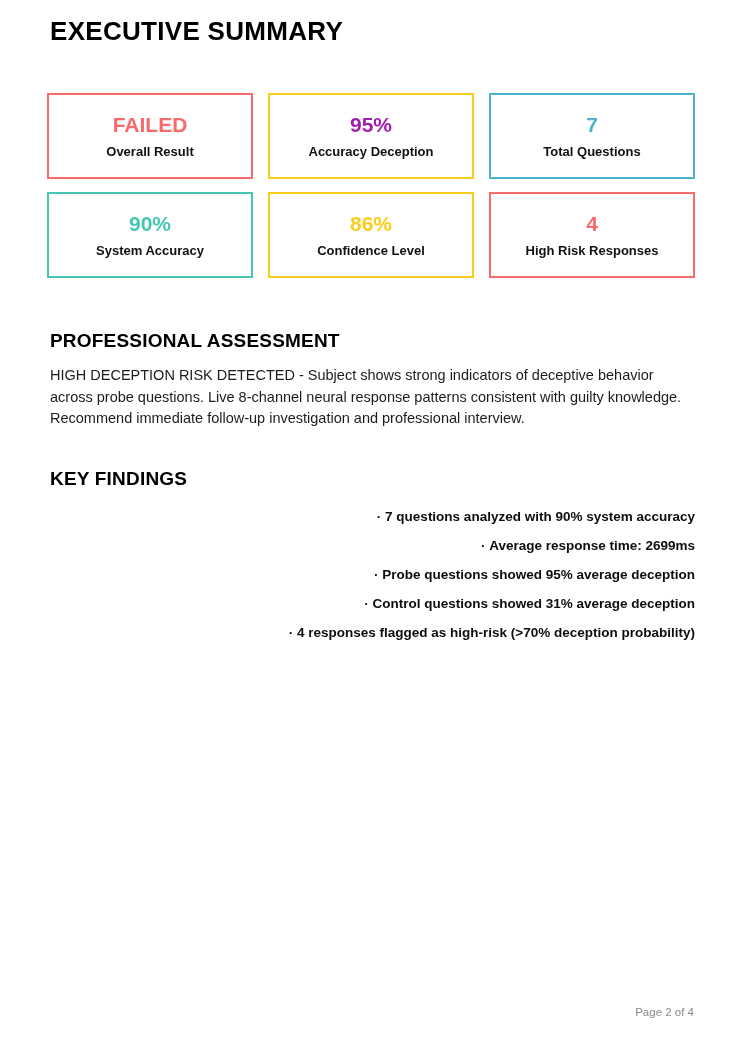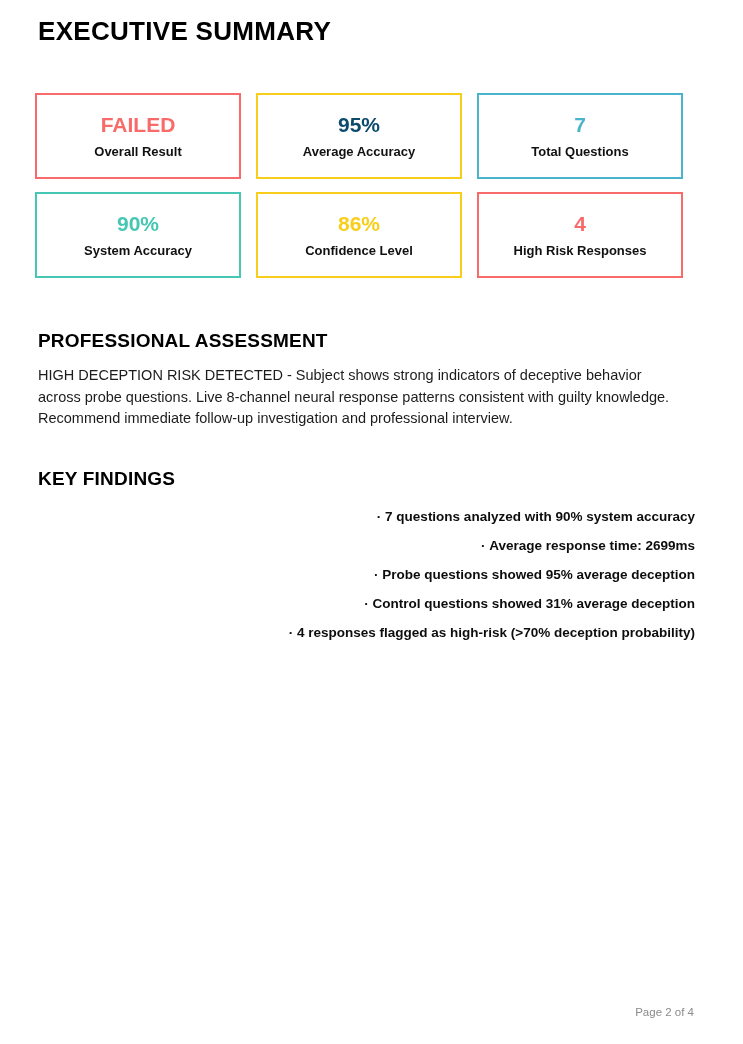--- a/index.html
+++ b/index.html
@@ -9,21 +9,21 @@
   }
   body {
     width: 743px;
     height: 1044px;
     position: relative;
     font-family: "Liberation Sans", "DejaVu Sans", sans-serif;
     color: #000;
     overflow: hidden;
   }
   .page {
-    padding: 16px 48px 0 38px;
+    padding: 16px 48px 0 50px;
     box-sizing: border-box;
   }
   .doc-title {
     font-size: 26px;
     font-weight: bold;
     letter-spacing: 0.3px;
     color: #000;
     margin: 0;
   }
   .cards {
@@ -104,22 +104,22 @@
 <div class="page">
 
   <h1 class="doc-title">EXECUTIVE SUMMARY</h1>
 
   <div class="cards">
     <div class="card" style="border-color: rgb(249, 107, 107);">
       <div class="card-value" style="color: rgb(249, 107, 107);">FAILED</div>
       <div class="card-label">Overall Result</div>
     </div>
     <div class="card" style="border-color: rgb(248, 206, 27);">
-      <div class="card-value" style="color: #0c4a6e;">95%</div>
-      <div class="card-label">Average Accuracy</div>
+      <div class="card-value" style="color: #a21caf;">95%</div>
+      <div class="card-label">Accuracy Deception</div>
     </div>
     <div class="card" style="border-color: rgb(74, 180, 204);">
       <div class="card-value" style="color: rgb(74, 180, 204);">7</div>
       <div class="card-label">Total Questions</div>
     </div>
     <div class="card" style="border-color: rgb(69, 199, 179);">
       <div class="card-value" style="color: rgb(69, 199, 179);">90%</div>
       <div class="card-label">System Accuracy</div>
     </div>
     <div class="card" style="border-color: rgb(248, 206, 27);">

